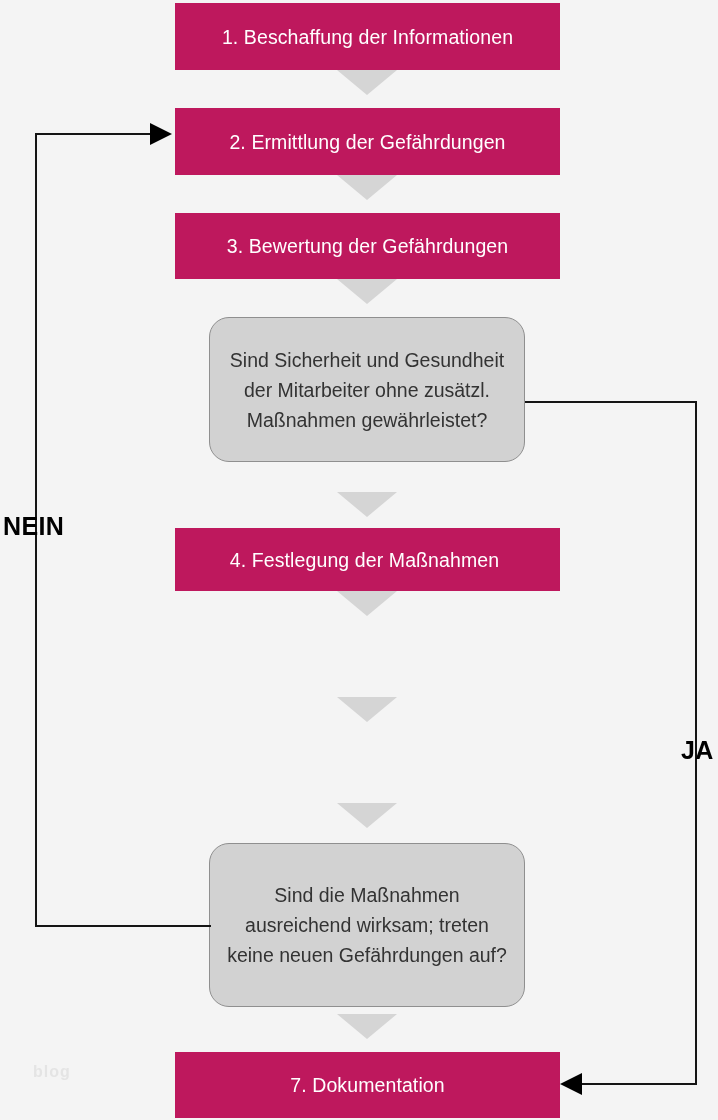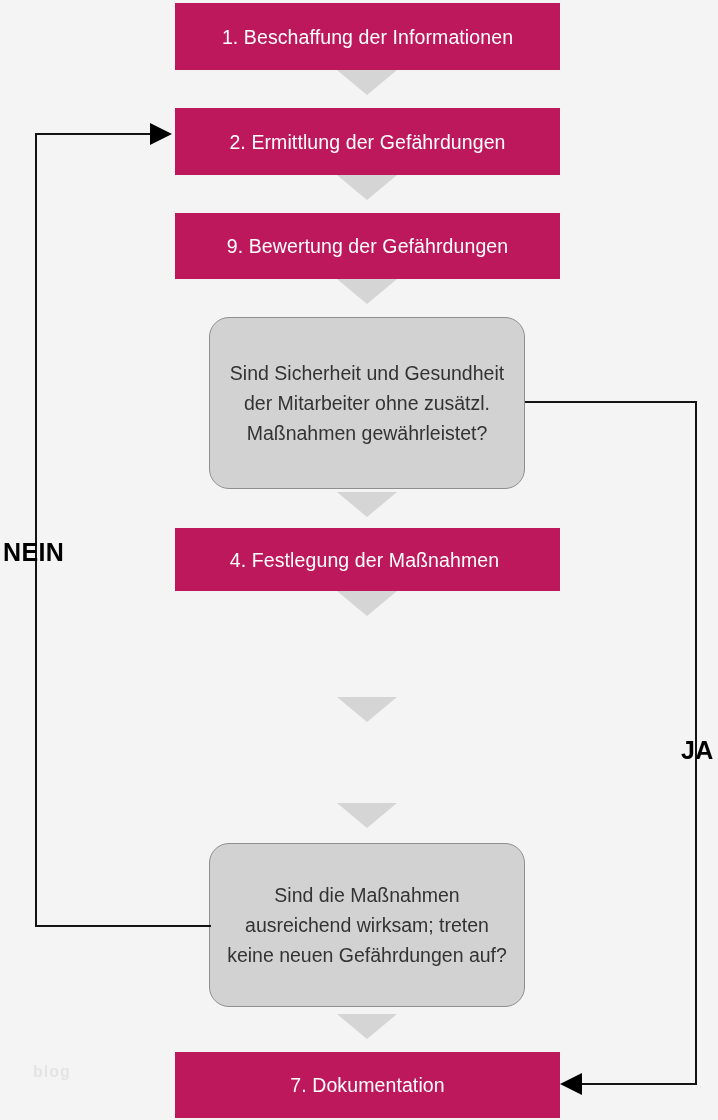--- a/index.html
+++ b/index.html
@@ -128,25 +128,25 @@
     <span>1. Beschaffung der Informationen</span>
   </div>
   <div class="chevron" style="top:70px;"></div>
 
   <div class="proc-box" style="top:108px; height:67px;align-items:center;">
     <span>2. Ermittlung der Gefährdungen</span>
   </div>
   <div class="chevron" style="top:175px;"></div>
 
   <div class="proc-box" style="top:213px; height:66px;">
-    <span>9. Bewertung der Gefährdungen</span>
+    <span>3. Bewertung der Gefährdungen</span>
   </div>
   <div class="chevron" style="top:279px;"></div>
 
-  <div class="dec-box" style="top:317px; height:172px;">
+  <div class="dec-box" style="top:317px; height:145px;">
     <span>Sind Sicherheit und Gesundheit der Mitarbeiter ohne zusätzl. Maßnahmen gewährleistet?</span>
   </div>
   <div class="chevron" style="top:492px;"></div>
 
   <div class="proc-box" style="top:528px; height:63px;padding-left:8px;">
     <span>4. Festlegung der Maßnahmen</span>
   </div>
   <div class="chevron" style="top:591px;"></div>
 
   <div class="chevron" style="top:697px;"></div>
@@ -162,21 +162,21 @@
     <span>7. Dokumentation</span>
   </div>
 
   <div class="seg seg-h" style="left:35px; top:925px; width:176px;"></div>
 
   <div class="seg seg-v" style="left:35px; top:133px; height:793px;"></div>
 
   <div class="seg seg-h" style="left:35px; top:133px; width:115px;"></div>
   <div class="arrow-right" style="left:150px; top:123px;"></div>
 
-  <div class="branch-label" style="left:3px; top:538px;">NEIN</div>
+  <div class="branch-label" style="left:3px; top:512px;">NEIN</div>
 
   <div class="seg seg-h" style="left:525px; top:401px; width:172px;"></div>
   <div class="seg seg-v" style="left:695px; top:401px; height:684px;"></div>
   <div class="seg seg-h" style="left:582px; top:1083px; width:115px;"></div>
   <div class="arrow-left" style="left:560px; top:1073px;"></div>
 
   <div class="branch-label" style="left:681px; top:736px;">JA</div>
 
   <div class="watermark">blog</div>
 

